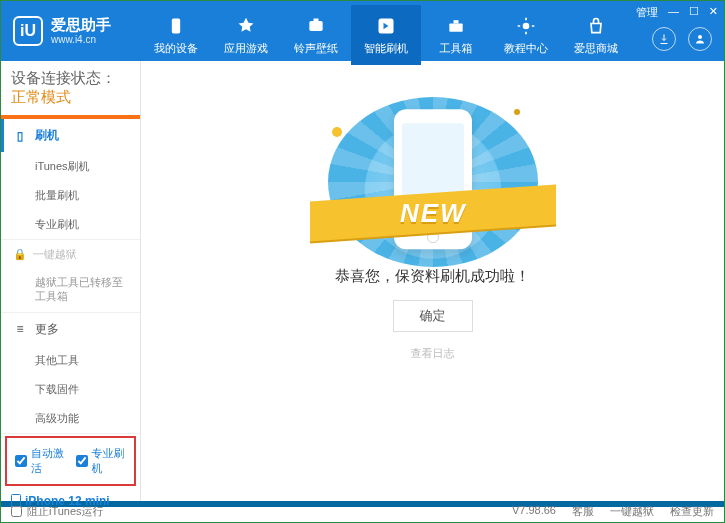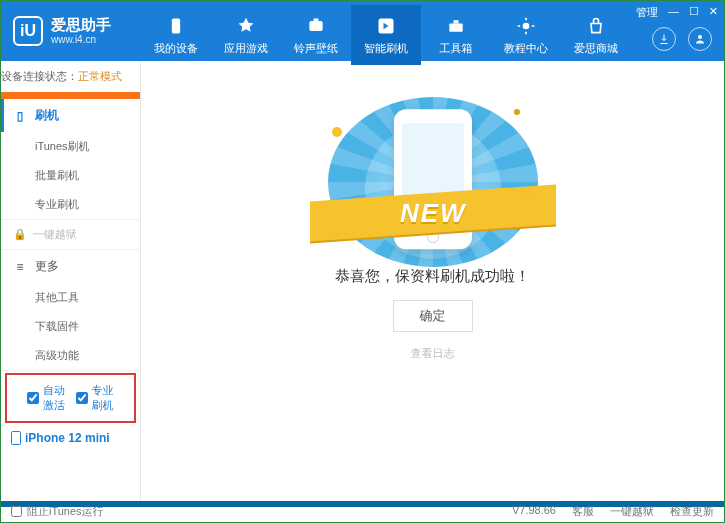--- a/index.html
+++ b/index.html
@@ -20,33 +20,33 @@
 
 .window-controls { position: absolute; right: 6px; top: 4px; display: flex; gap: 10px; color: #fff; font-size: 11px; }
 .window-controls span { cursor: pointer; }
 
 .header-right-icons { position: absolute; right: 12px; bottom: 10px; display: flex; gap: 12px; }
 .circ-btn { width: 24px; height: 24px; border: 1.5px solid rgba(255,255,255,0.7); border-radius: 50%; display: flex; align-items: center; justify-content: center; cursor: pointer; }
 .circ-btn svg { fill: #fff; }
 
 .body-area { display: flex; height: 440px; }
 .sidebar { width: 140px; border-right: 1px solid #e5e5e5; display: flex; flex-direction: column; }
-.conn-status { padding: 8px 0; font-size: 11px; color: #666; border-bottom: 7px solid #f97316; }
+.conn-status { padding: 8px 10px; font-size: 15px; color: #666; border-bottom: 4px solid #f97316; }
 .conn-status .mode { color: #e08b1a; }
 
 .side-section { border-bottom: 1px solid #f0f0f0; }
 .side-header { display: flex; align-items: center; padding: 8px 12px; color: #555; gap: 8px; cursor: pointer; }
 .side-header.primary { color: #1a7fd8; font-weight: bold; border-left: 3px solid #1a7fd8; padding-left: 9px; }
 .side-header .hicon { width: 14px; display: flex; justify-content: center; color: inherit; }
 .side-item { padding: 7px 10px 7px 34px; color: #666; cursor: pointer; font-size: 11px; }
 .side-item.active { background: #e8f2fb; color: #1a7fd8; }
 .side-item.locked { color: #bbb; display: flex; align-items: center; gap: 6px; padding-left: 12px; }
 .side-note { padding: 6px 10px 8px 34px; color: #999; font-size: 11px; line-height: 1.3; }
 
-.checkbox-row { display: flex; gap: 10px; padding: 8px 20px; border: 2px solid #d93a3a; margin: 2px 4px; }
+.checkbox-row { display: flex; gap: 10px; padding: 8px 8px; border: 2px solid #d93a3a; margin: 2px 4px; }
 .cb { display: flex; align-items: center; gap: 4px; color: #1a7fd8; font-size: 11px; cursor: pointer; }
 .cb input { accent-color: #1a7fd8; width: 12px; height: 12px; }
 
 .device-info { padding: 6px 10px; }
 .device-name { color: #1a7fd8; font-weight: bold; font-size: 12px; display: flex; align-items: center; gap: 4px; }
 .device-name::before { content: ""; width: 8px; height: 12px; border: 1.3px solid #1a7fd8; border-radius: 1.5px; display: inline-block; }
 
 .main { flex: 1; position: relative; display: flex; flex-direction: column; align-items: center; padding-top: 36px; }
 .illus { width: 210px; height: 170px; position: relative; }
 .burst { position: absolute; inset: 0; background: radial-gradient(circle at 50% 55%, #8fd4f5 0, #6ec5ef 48%, #4ab3e6 49%, #4ab3e6 100%); border-radius: 50%; overflow: hidden; }
@@ -180,20 +180,21 @@
       <div class="side-item">iTunes刷机</div>
       <div class="side-item">批量刷机</div>
       <div class="side-item">专业刷机</div>
     </div>
 
     <div class="side-section">
       <div class="side-item locked">
         <span>🔒</span>
         <span>一键越狱</span>
       </div>
+      <div class="side-note">越狱工具已转移至工具箱</div>
     </div>
 
     <div class="side-section">
       <div class="side-header">
         <span class="hicon">≡</span>
         <span>更多</span>
       </div>
       <div class="side-item">其他工具</div>
       <div class="side-item">下载固件</div>
       <div class="side-item">高级功能</div>

